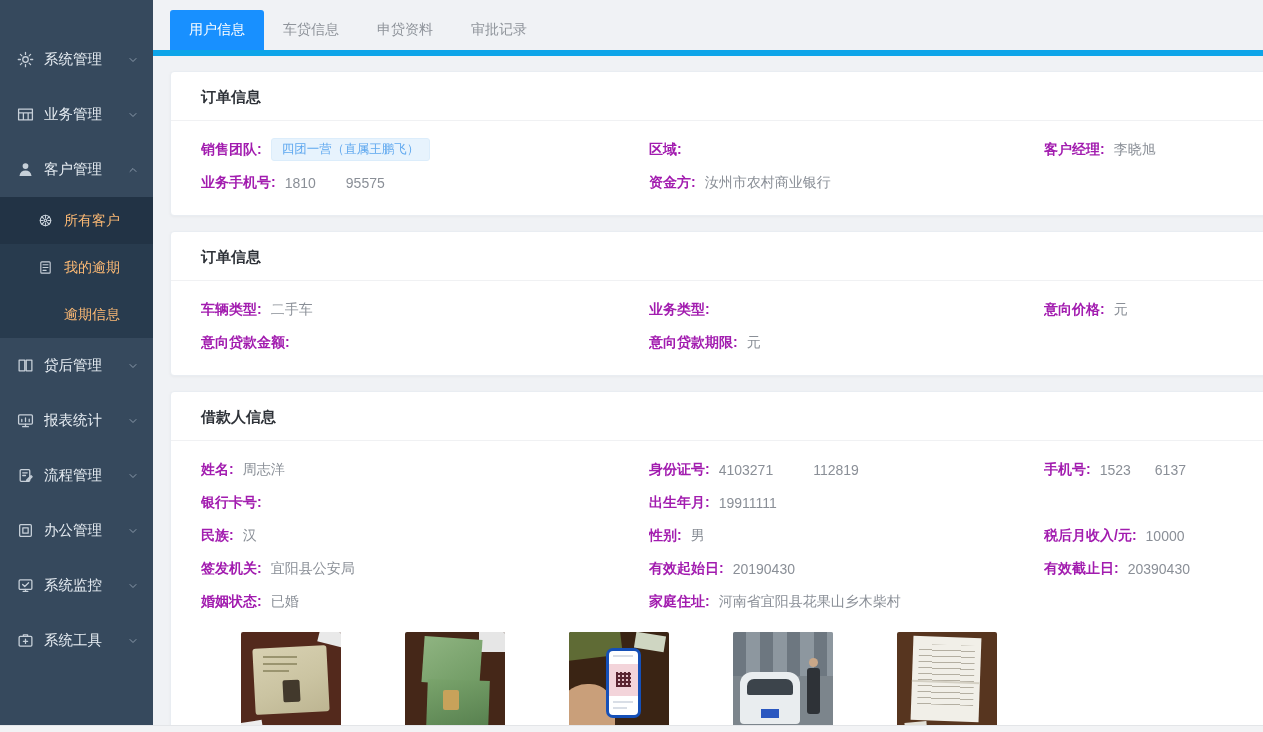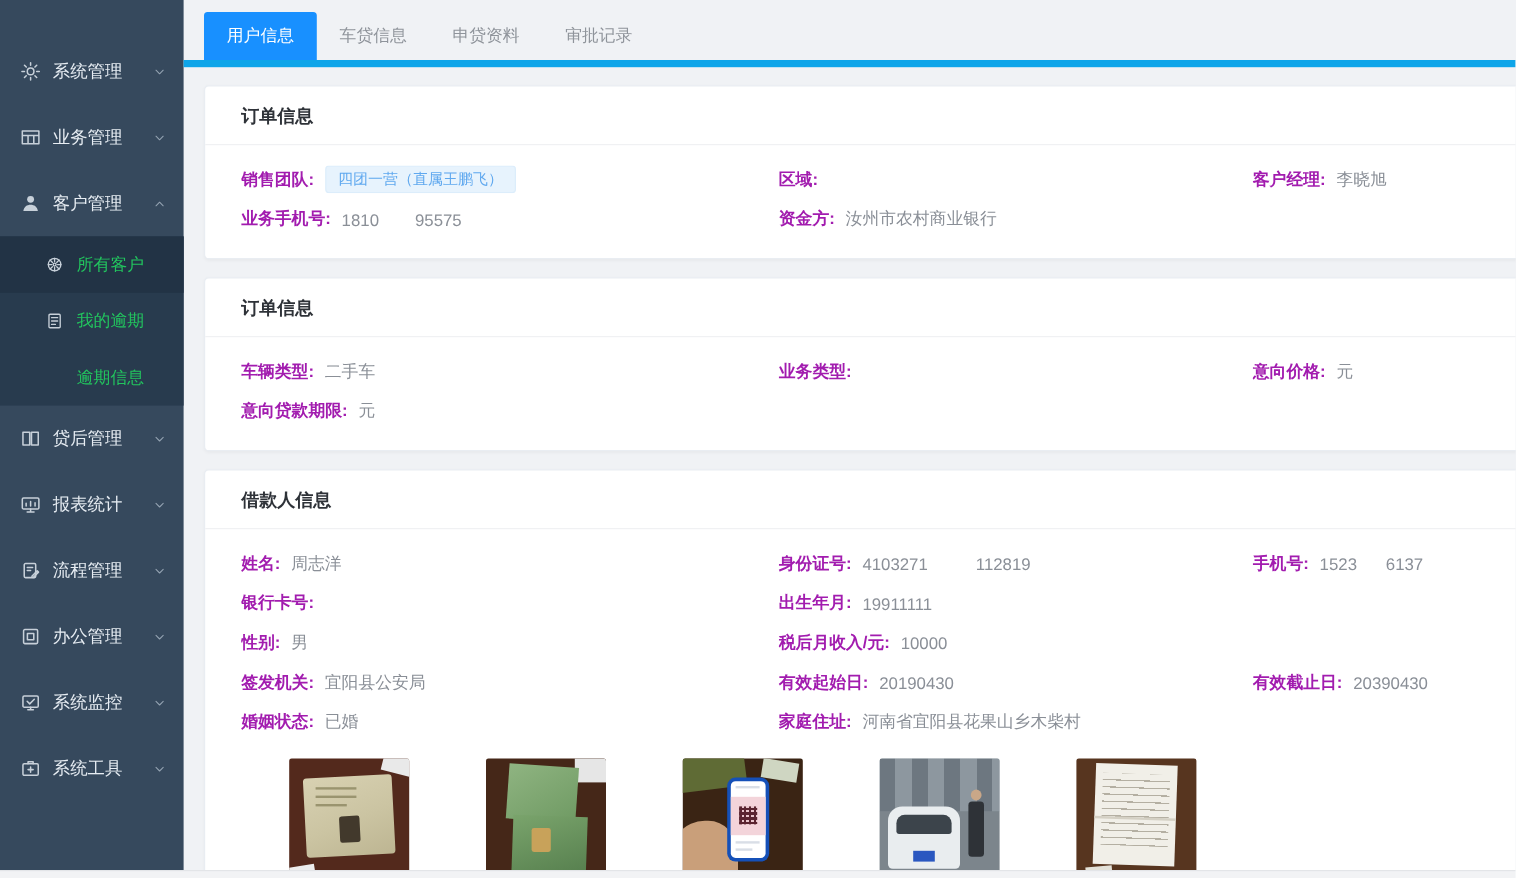--- a/index.html
+++ b/index.html
@@ -8,21 +8,21 @@
     font-family:"Liberation Sans","DejaVu Sans",sans-serif;
     display:flex;position:relative;
   }
   
   .sidebar{width:153px;flex-shrink:0;background:#36495d;padding-top:32px;box-sizing:border-box;height:726px}
   .menu-item{height:55px;display:flex;align-items:center;padding:0 14px 0 16px;cursor:pointer;font-size:14.5px;color:#e7edf3}
   .menu-item .mi,.sub-item .mi{width:18px;height:18px;margin-right:10px;display:flex;align-items:center;justify-content:center;color:#c7d0d9;flex-shrink:0}
   .menu-item .ml{flex:1}
   .chev{color:#93a2b1;display:flex;align-items:center}
   .submenu{background:#283b4e}
-  .sub-item{height:47px;display:flex;align-items:center;padding-left:36px;font-size:14px;color:#22c55e;cursor:pointer}
+  .sub-item{height:47px;display:flex;align-items:center;padding-left:36px;font-size:14px;color:#fdba74;cursor:pointer}
   .sub-item.active{background:#223345}
   .sub-item.noicon{padding-left:64px}
   svg.ic{stroke:currentColor;fill:none;stroke-width:1.2;stroke-linecap:round;stroke-linejoin:round}
   
   .content{flex:1;min-width:0;display:flex;flex-direction:column}
   .tabbar{display:flex;padding:10px 0 0 17px;border-bottom:6px solid #0ea5e9}
   .tab{min-width:94px;height:40px;display:flex;align-items:center;justify-content:center;font-size:14px;color:#8f949b;cursor:pointer;padding:0 8px;box-sizing:border-box}
   .tab.active{background:#1890ff;color:#fff;border-radius:3px 3px 0 0;font-weight:400}
   .card{background:#fff;border:1px solid #e9edf2;border-radius:4px;margin:15px -6px 0 17px;box-shadow:0 1px 3px rgba(0,0,0,.04)}
   .card-hd{padding:16px 30px 13px;border-bottom:1px solid #f0f1f3;font-size:15px;font-weight:700;color:#2e3238}
@@ -287,20 +287,24 @@
           <span class="lbl">业务类型:</span>
           <span class="val"></span>
         </div>
         <div class="field">
           <span class="lbl">意向价格:</span>
           <span class="val">元</span>
         </div>
       </div>
       <div class="frow">
         <div class="field">
+          <span class="lbl">意向贷款金额:</span>
+          <span class="val"></span>
+        </div>
+        <div class="field">
           <span class="lbl">意向贷款期限:</span>
           <span class="val">元</span>
         </div>
         <div class="field"></div>
       </div>
     </div>
   </section>
 
   <section class="card">
     <div class="card-hd">借款人信息</div>
@@ -323,20 +327,24 @@
         <div class="field">
           <span class="lbl">银行卡号:</span>
           <span class="val"></span>
         </div>
         <div class="field">
           <span class="lbl">出生年月:</span>
           <span class="val">19911111</span>
         </div>
       </div>
       <div class="frow">
+        <div class="field">
+          <span class="lbl">民族:</span>
+          <span class="val">汉</span>
+        </div>
         <div class="field">
           <span class="lbl">性别:</span>
           <span class="val">男</span>
         </div>
         <div class="field">
           <span class="lbl">税后月收入/元:</span>
           <span class="val">10000</span>
         </div>
       </div>
       <div class="frow">

